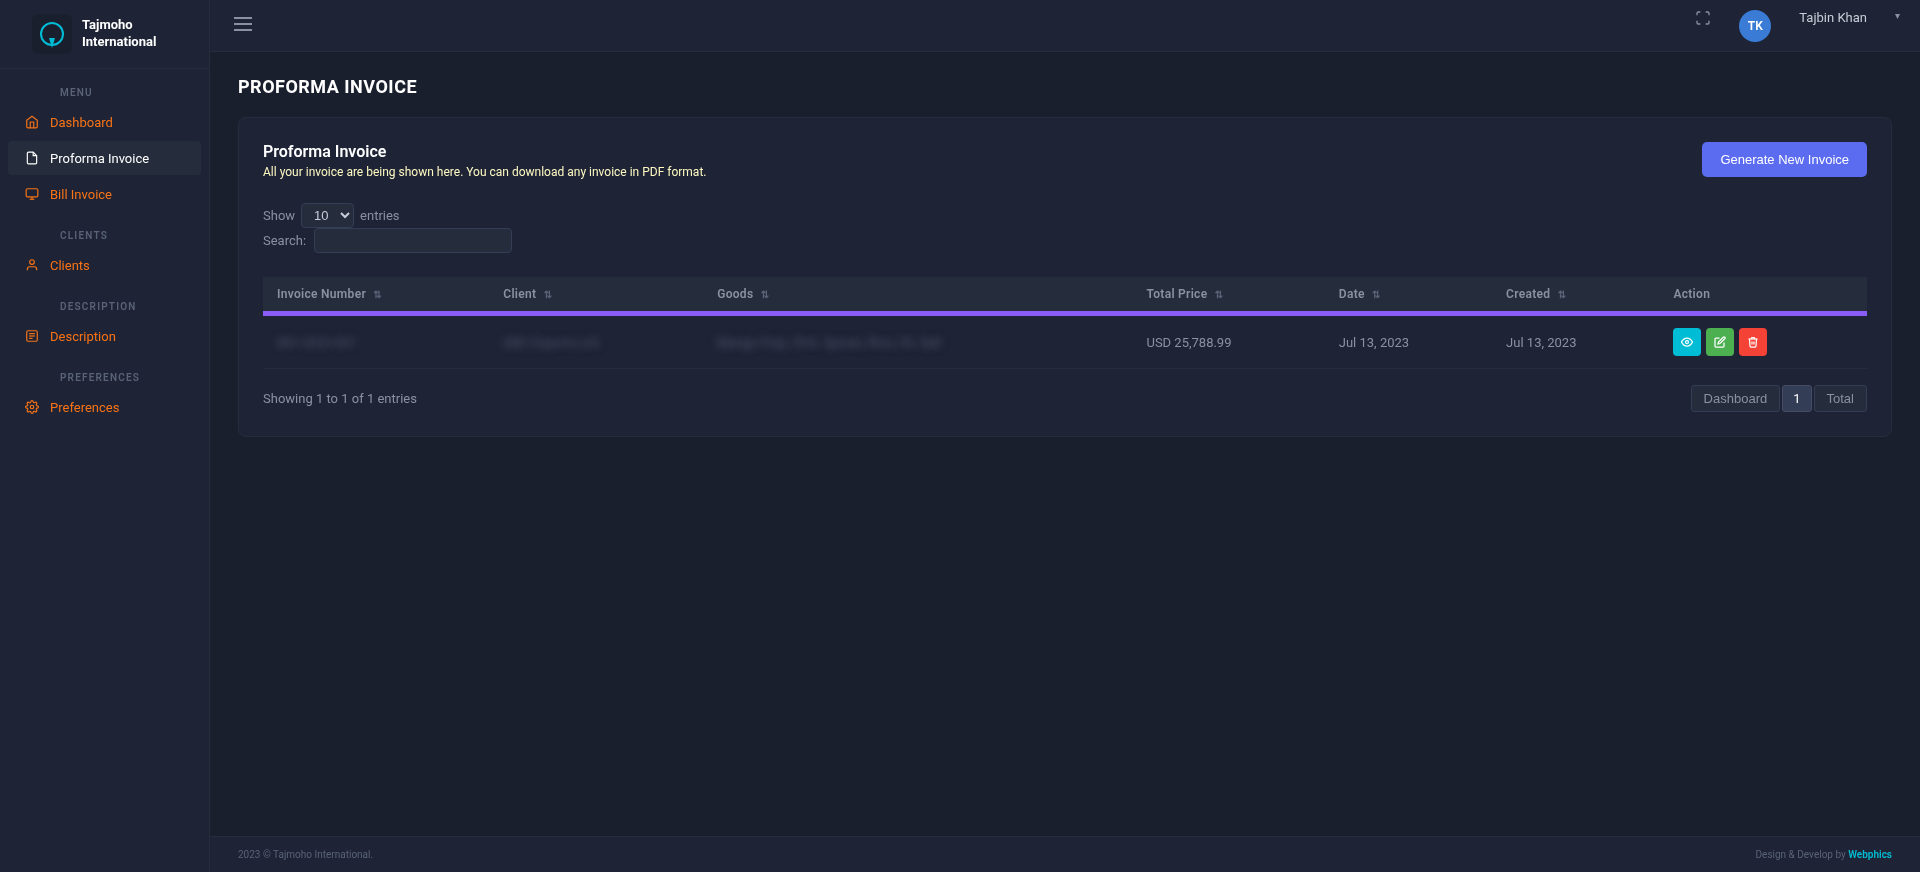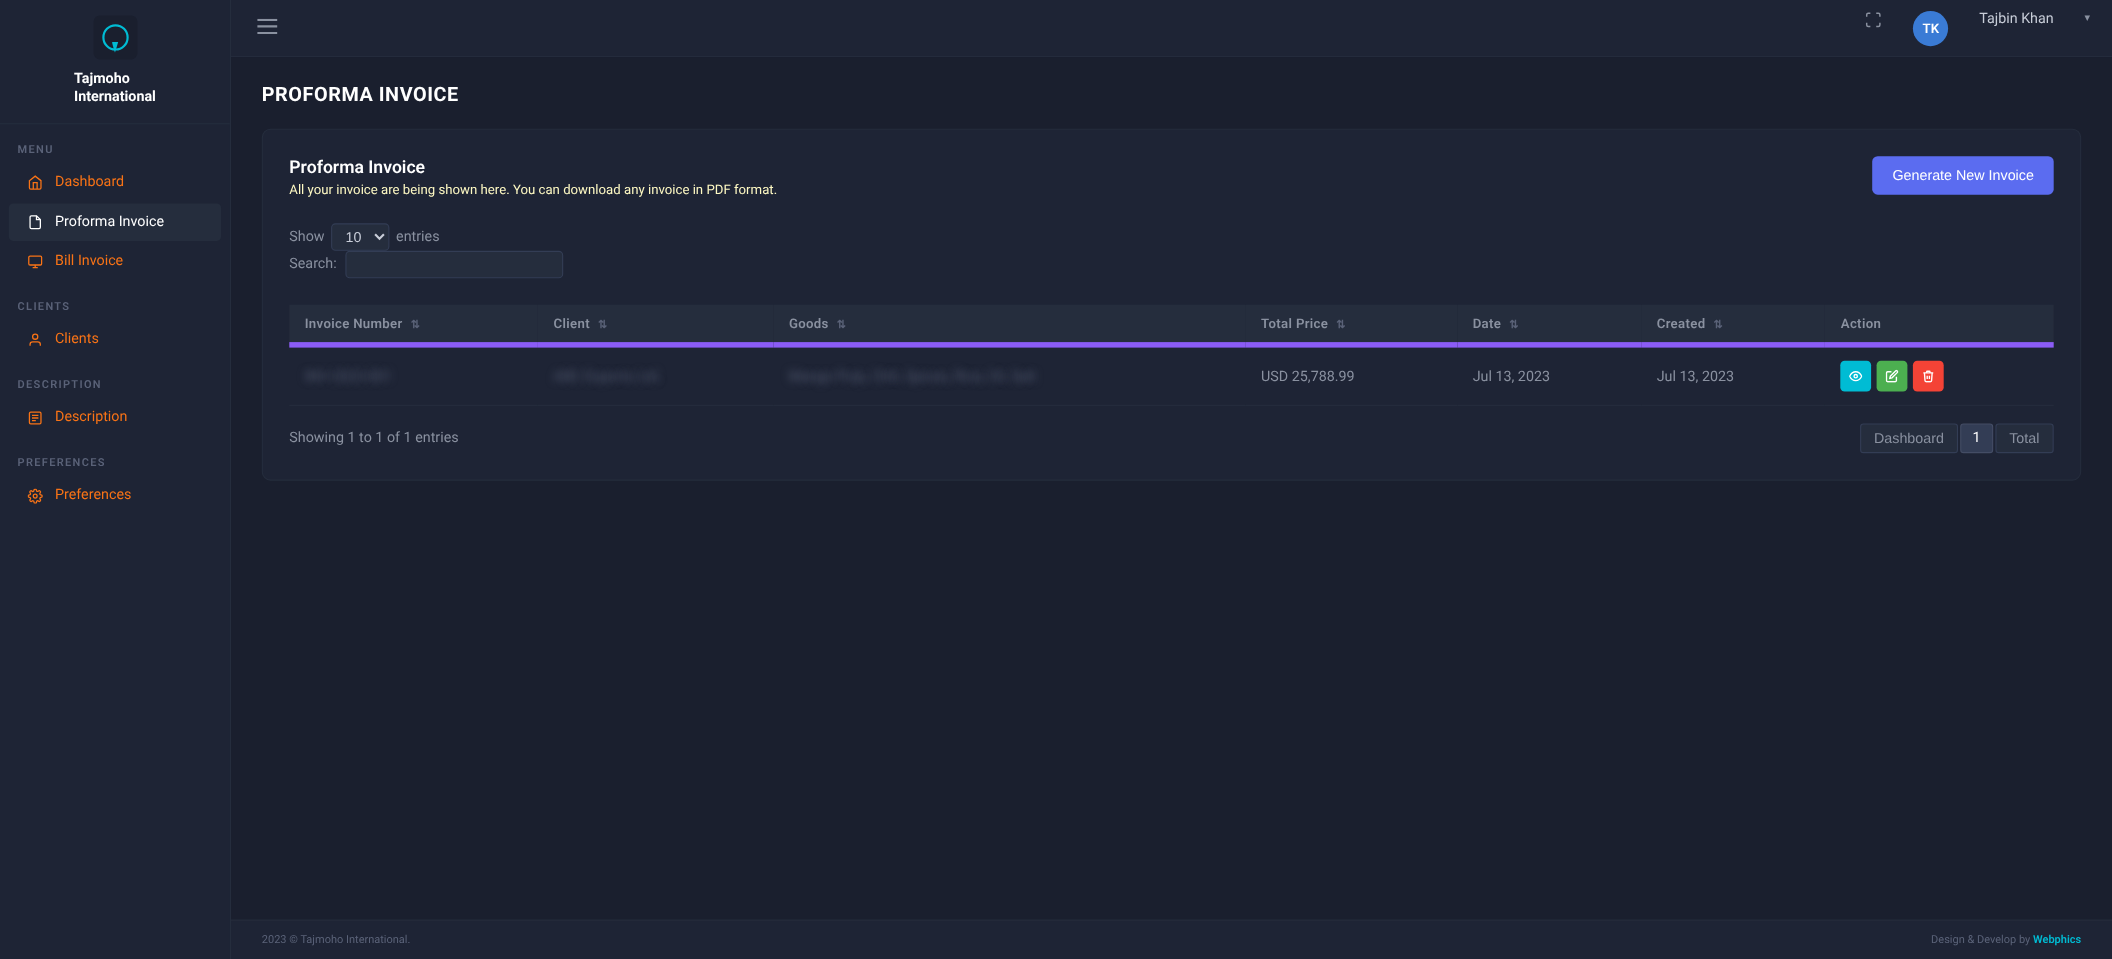--- a/index.html
+++ b/index.html
@@ -22,21 +22,20 @@
       border-right: 1px solid #252d3d;
       height: 100vh;
       overflow-y: auto;
     }
     .sidebar-logo {
       display: flex;
       align-items: center;
       gap: 10px;
       padding: 14px 32px;
       border-bottom: 1px solid #252d3d;
-      flex-direction: column;
     }
     .logo-icon {
       width: 40px;
       height: 40px;
       background: #1a1f2e;
       border-radius: 6px;
       display: flex;
       align-items: center;
       justify-content: center;
       position: relative;
@@ -66,20 +65,21 @@
       line-height: 1.3;
     }
 
     .sidebar-section-label {
       font-size: 10px;
       font-weight: 600;
       letter-spacing: 1.2px;
       color: #5a6278;
       padding: 18px 16px 6px;
       text-transform: uppercase;
+      margin-left: 44px;
     }
 
     .sidebar-item {
       display: flex;
       align-items: center;
       gap: 10px;
       padding: 9px 16px;
       cursor: pointer;
       border-radius: 4px;
       margin: 1px 8px;

